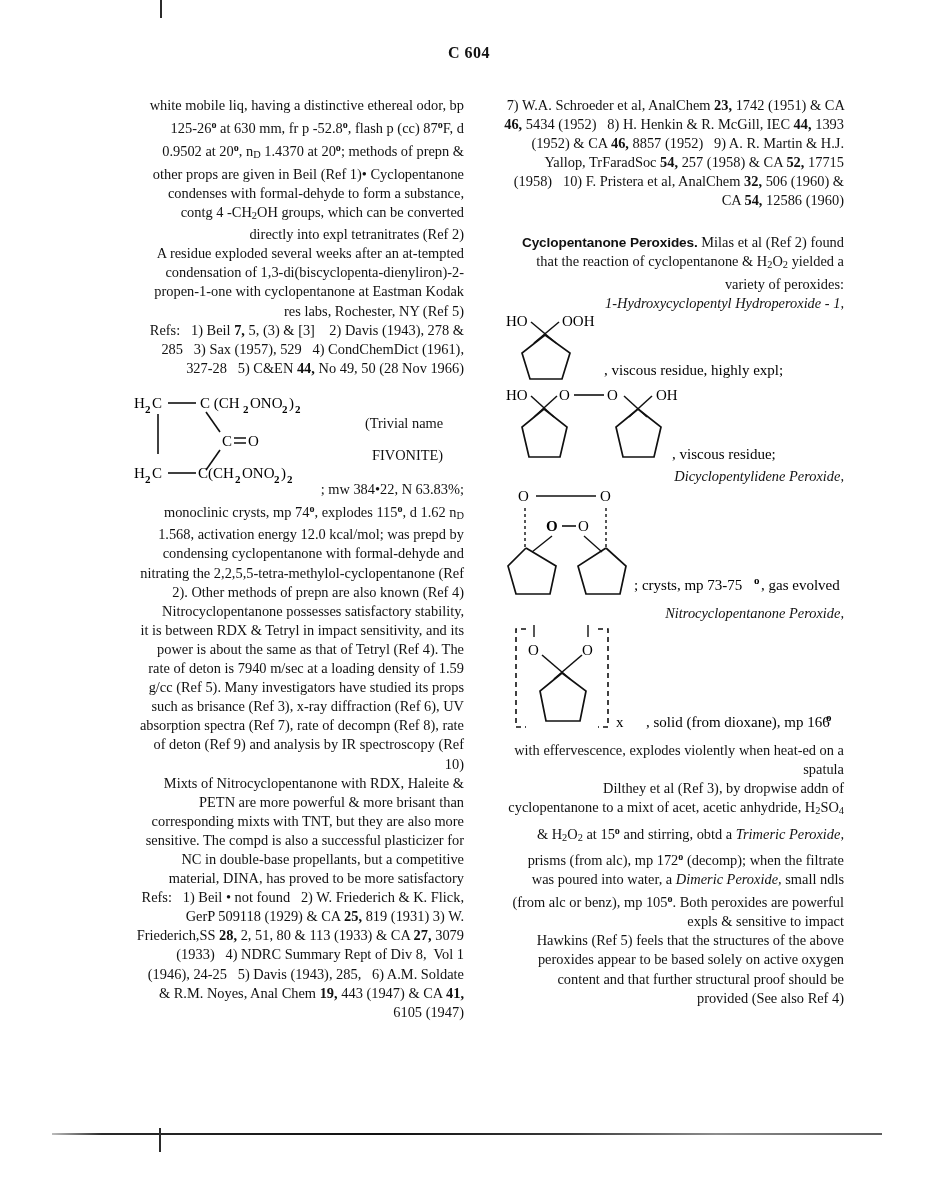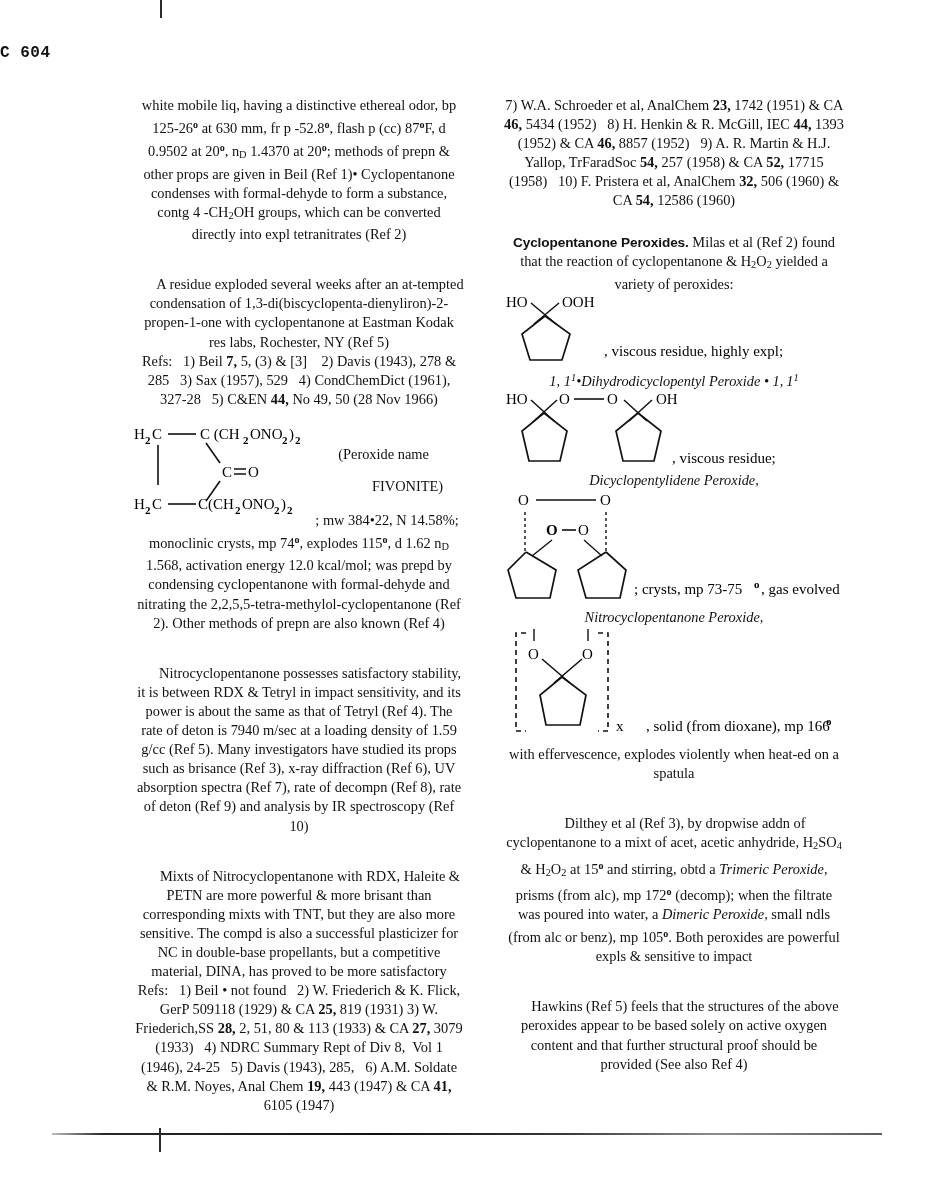--- a/index.html
+++ b/index.html
@@ -47,40 +47,40 @@
     height: 2px;
     background: linear-gradient(to right,#bdbdbd 0%,#2a2a2a 6%,#101010 40%,#3a3a3a 62%,#8d8d8d 80%,#5c5c5c 100%);
   }
 
   
   .running-head {
     position: absolute;
     left: 0;
     top: 44px;
     width: 938px;
-    text-align: left;
-    font-family: Liberation Mono, monospace;
+    text-align: center;
+    font-family: Liberation Serif, serif;
     font-weight: bold;
     font-size: 16px;
     letter-spacing: 0.5px;
   }
 
   
   .col {
     position: absolute;
     top: 96px;
     font-size: 14.4px;
     line-height: 19.1px;
-    text-align: center;
+    text-align: right;
   }
   .col-left  { left: 134px; width: 330px; }
   .col-right { left: 504px; width: 340px; }
 
   p { margin: 0; }
-  .indent { text-indent: 22px; margin-top: 31px; }
+  .indent { text-indent: 22px; }
   .gap-sm { height: 7px; }
   .gap-md { height: 13px; }
   .gap-lg { height: 22px; }
 
   .entry-head {
     font-family: "Liberation Sans", "DejaVu Sans", sans-serif;
     font-weight: bold;
     font-size: 13.6px;
     line-height: 19.6px;
     letter-spacing: -0.1px;
@@ -168,26 +168,26 @@
         <text x="18" y="86" font-family="Liberation Serif, serif" font-size="15">C</text>
         <line x1="34" y1="81" x2="62" y2="81" stroke="#111" stroke-width="1.6"></line>
         <text x="64" y="86" font-family="Liberation Serif, serif" font-size="15">C(CH</text>
         <text x="101" y="91" font-family="Liberation Serif, serif" font-size="11" font-weight="bold">2</text>
         <text x="108" y="86" font-family="Liberation Serif, serif" font-size="15">ONO</text>
         <text x="140" y="91" font-family="Liberation Serif, serif" font-size="11" font-weight="bold">2</text>
         <text x="147" y="86" font-family="Liberation Serif, serif" font-size="15">)</text>
         <text x="153" y="91" font-family="Liberation Serif, serif" font-size="11" font-weight="bold">2</text>
       </svg>
       <div class="fiv-trivial">
-        <span>(Peroxide name</span>
+        <span>(Trivial name</span>
         <span class="second">FIVONITE)</span>
       </div>
     </div>
 
-    <p style="margin-top:-24px; padding-left:176px">; mw 384•22, N 14.58%;</p>
+    <p style="margin-top:-24px; padding-left:176px">; mw 384•22, N 63.83%;</p>
     <p>monoclinic crysts, mp 74<span class="deg">o</span>, explodes 115<span class="deg">o</span>, d 1.62
       n<sub>D</sub> 1.568, activation energy 12.0 kcal/mol; was
       prepd by condensing cyclopentanone with formal-dehyde
       and nitrating the 2,2,5,5-tetra‑methylol‑cyclopentanone
       (Ref 2). Other methods of prepn are also known (Ref 4)</p>
 
     <p class="indent">Nitrocyclopentanone possesses satisfactory stability, it is between RDX &amp; Tetryl in impact sensitivity, and its power is about the same as that of Tetryl (Ref 4). The rate of deton is 7940 m/sec at a loading density of 1.59 g/cc (Ref 5). Many investigators have studied its props such as brisance (Ref 3), x-ray diffraction (Ref 6), UV absorption spectra (Ref 7), rate of decompn (Ref 8), rate of deton (Ref 9) and analysis by IR spectroscopy (Ref 10)</p>
 
     <p class="indent">Mixts of Nitrocyclopentanone with RDX, Haleite &amp; PETN are more powerful &amp; more brisant than corresponding mixts with TNT, but they are also more sensitive. The compd is also a successful plasticizer for NC in double-base propellants, but a competitive material, DINA, has proved to be more satisfactory</p>
 
@@ -198,33 +198,33 @@
   <div class="col col-right">
 
     <p>7) W.A. Schroeder et al, AnalChem <span class="b">23,</span> 1742 (1951) &amp; CA <span class="b">46,</span> 5434 (1952)&nbsp;&nbsp; 8) H. Henkin &amp; R. McGill, IEC <span class="b">44,</span> 1393 (1952) &amp; CA <span class="b">46,</span> 8857 (1952)&nbsp;&nbsp; 9) A. R. Martin &amp; H.J. Yallop, TrFaradSoc <span class="b">54,</span> 257 (1958) &amp; CA <span class="b">52,</span> 17715 (1958)&nbsp;&nbsp; 10) F. Pristera et al, AnalChem <span class="b">32,</span> 506 (1960) &amp; CA <span class="b">54,</span> 12586 (1960)</p>
 
     <div class="gap-lg"></div>
 
     <p><span class="entry-head">Cyclopentanone Peroxides.</span> Milas et al (Ref 2)
       found that the reaction of cyclopentanone &amp; H<sub>2</sub>O<sub>2</sub>
       yielded a variety of peroxides:</p>
 
+    <p class="i">1-Hydroxycyclopentyl Hydroperoxide - 1,</p>
 
     <div class="struct rs">
       <svg width="340" height="74" viewBox="0 0 340 74" aria-hidden="true">
         <text x="2" y="13" font-family="Liberation Serif, serif" font-size="15">HO</text>
         <text x="58" y="13" font-family="Liberation Serif, serif" font-size="15">OOH</text>
         <line x1="27" y1="9" x2="52" y2="30" stroke="#111" stroke-width="1.5"></line>
         <line x1="55" y1="9" x2="30" y2="30" stroke="#111" stroke-width="1.5"></line>
         <polyline points="41,22 18,40 26,66 58,66 66,40 41,22" fill="none" stroke="#111" stroke-width="1.7"></polyline>
         <text x="100" y="62" font-family="Liberation Serif, serif" font-size="15">, viscous residue, highly expl;</text>
       </svg>
     </div>
 
-    <p class="i">1,&nbsp;1<sup>1</sup>•Dihydrodicyclopentyl Peroxide • 1, 1<sup>1</sup></p>
 
     <div class="struct rs">
       <svg width="340" height="80" viewBox="0 0 340 80" aria-hidden="true">
         <text x="2" y="13" font-family="Liberation Serif, serif" font-size="15">HO</text>
         <text x="55" y="13" font-family="Liberation Serif, serif" font-size="15">O</text>
         <line x1="70" y1="8" x2="100" y2="8" stroke="#111" stroke-width="1.6"></line>
         <text x="103" y="13" font-family="Liberation Serif, serif" font-size="15">O</text>
         <text x="152" y="13" font-family="Liberation Serif, serif" font-size="15">OH</text>
 
         <line x1="27" y1="9" x2="50" y2="30" stroke="#111" stroke-width="1.5"></line>

